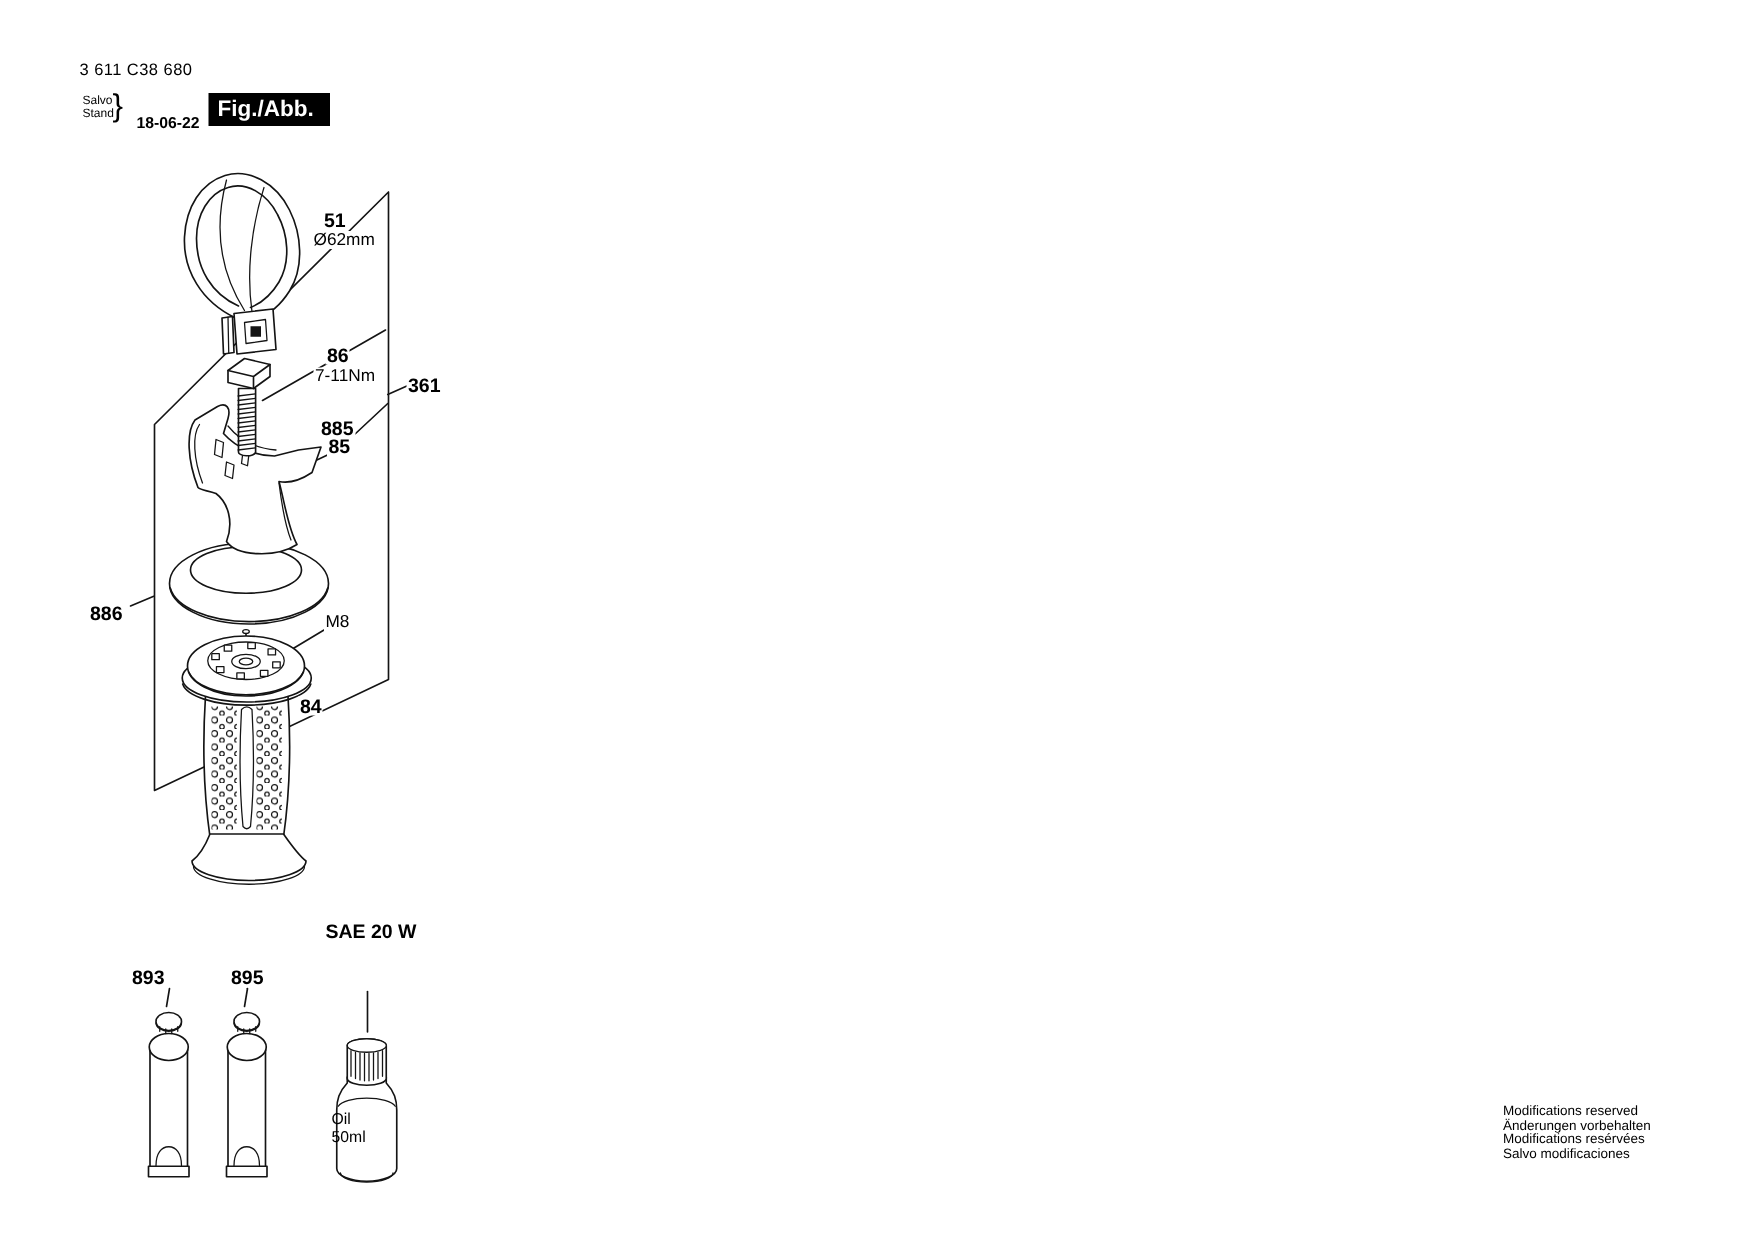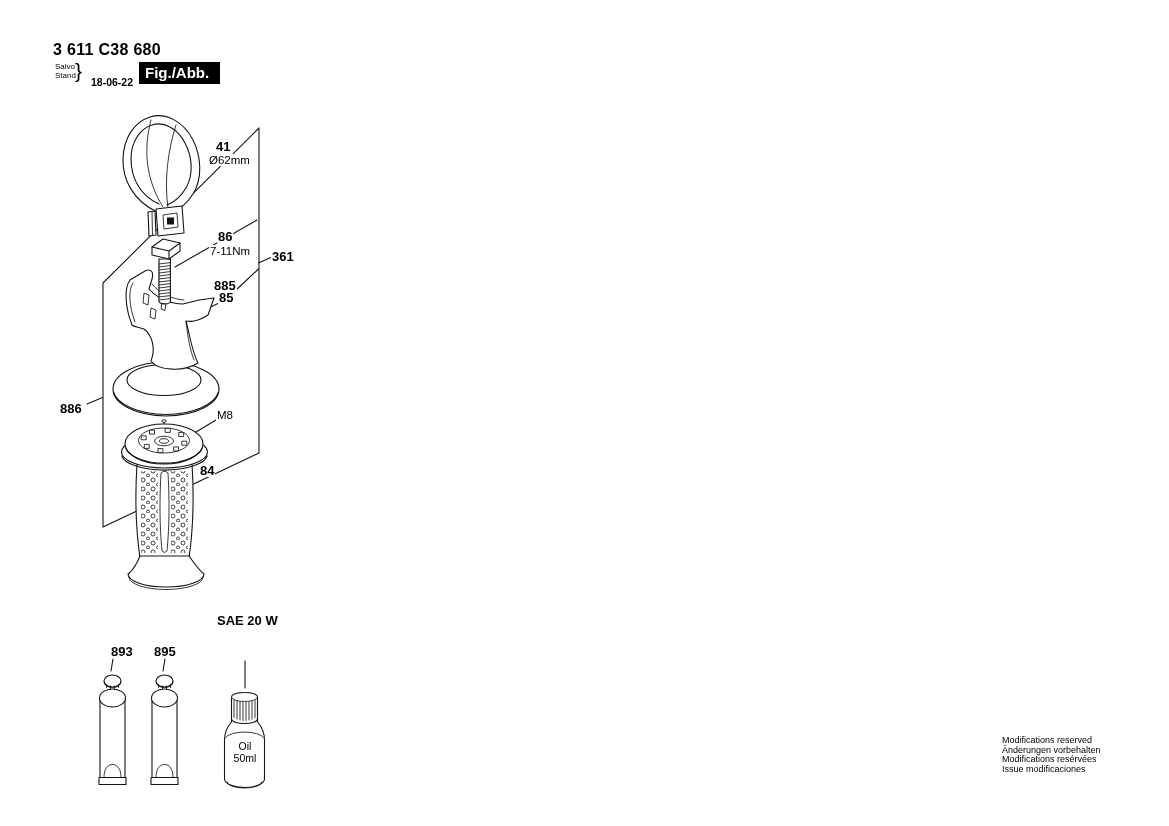--- a/index.html
+++ b/index.html
@@ -2,27 +2,27 @@
 <html><head>
 <meta charset="utf-8">
 <style>
   html,body{margin:0;padding:0;background:#fff;}
   .page{position:relative;width:1169px;height:826px;background:#ffffff;overflow:hidden;
         font-family:"Liberation Sans", sans-serif;color:#000;}
   .abs{position:absolute;}
   .lbl{position:absolute;background:#ffffff;color:#000;font-weight:bold;font-size:13px;
        line-height:13px;padding:0 1px;white-space:nowrap;}
   .lbl.thin{font-weight:normal;font-size:11.5px;line-height:12px;}
-  .partnum{position:absolute;left:53px;top:41px;font-size:16px;font-weight:bold;letter-spacing:.3px;text-align:right;}
+  .partnum{position:absolute;left:53px;top:41px;font-size:11px;font-weight:normal;letter-spacing:.3px;text-align:right;}
   .issueblock{position:absolute;left:55px;top:62px;font-size:8px;line-height:9px;}
   .brace{position:absolute;left:75px;top:60px;font-size:21px;font-weight:normal;line-height:22px;}
   .date{position:absolute;left:91px;top:66px;font-size:10.5px;font-weight:bold;margin-top:10px;}
   .figbox{position:absolute;left:139px;top:62px;width:81px;height:22px;background:#000;
           color:#fff;font-weight:bold;font-size:15px;line-height:22px;padding-left:6px;box-sizing:border-box;}
-  .bottletext{position:absolute;left:221px;top:740px;width:48px;text-align:center;
+  .bottletext{position:absolute;left:221px;top:740px;width:48px;text-align:left;
               font-size:10.5px;line-height:12px;font-weight:normal;}
   .legal{position:absolute;left:1002px;top:736px;font-size:9px;line-height:9.6px;font-weight:normal;}
   svg .ln{stroke:#141414;stroke-width:1.1;fill:none;stroke-linecap:round;stroke-linejoin:round;}
   svg .pt{stroke:#141414;stroke-width:1.1;fill:#ffffff;stroke-linejoin:round;}
   svg .thin{stroke-width:0.85;}
 </style>
 </head>
 <body>
 
 <div class="page">
@@ -164,40 +164,40 @@
 
   <div class="partnum">3 611 C38 680</div>
   <div class="issueblock">
     <div>Salvo</div>
     <div>Stand</div>
   </div>
   <div class="brace">}</div>
   <div class="date">18-06-22</div>
   <div class="figbox">Fig./Abb. 2</div>
 
-  <div class="lbl" style="left:215px;top:140px">41</div>
+  <div class="lbl" style="left:215px;top:140px">51</div>
   <div class="lbl thin" style="left:208px;top:154px">Ø62mm</div>
   <div class="lbl" style="left:217px;top:230px">86</div>
   <div class="lbl thin" style="left:209px;top:245px">7-11Nm</div>
   <div class="lbl" style="left:271px;top:250px">361</div>
   <div class="lbl" style="left:213px;top:279px">885</div>
   <div class="lbl" style="left:218px;top:291px">85</div>
   <div class="lbl" style="left:59px;top:402px">886</div>
   <div class="lbl thin" style="left:216px;top:409px">M8</div>
   <div class="lbl" style="left:199px;top:464px">84</div>
 
-  <div class="lbl" style="left:110px;top:645px">893</div>
+  <div class="lbl" style="left:87px;top:645px">893</div>
   <div class="lbl" style="left:153px;top:645px">895</div>
   <div class="lbl" style="left:216px;top:614px">SAE 20 W</div>
 
   <div class="bottletext">
     <div>Oil</div>
     <div>50ml</div>
   </div>
 
   <div class="legal">
     <div>Modifications reserved</div>
     <div>Änderungen vorbehalten</div>
     <div>Modifications resérvées</div>
-    <div>Issue modificaciones</div>
+    <div>Salvo modificaciones</div>
   </div>
 
 </div>
 
 </body></html>

